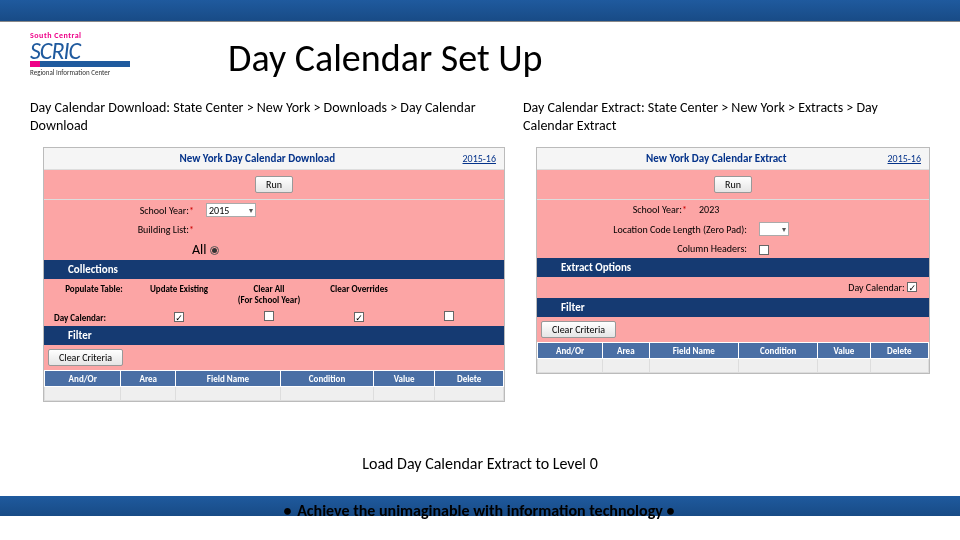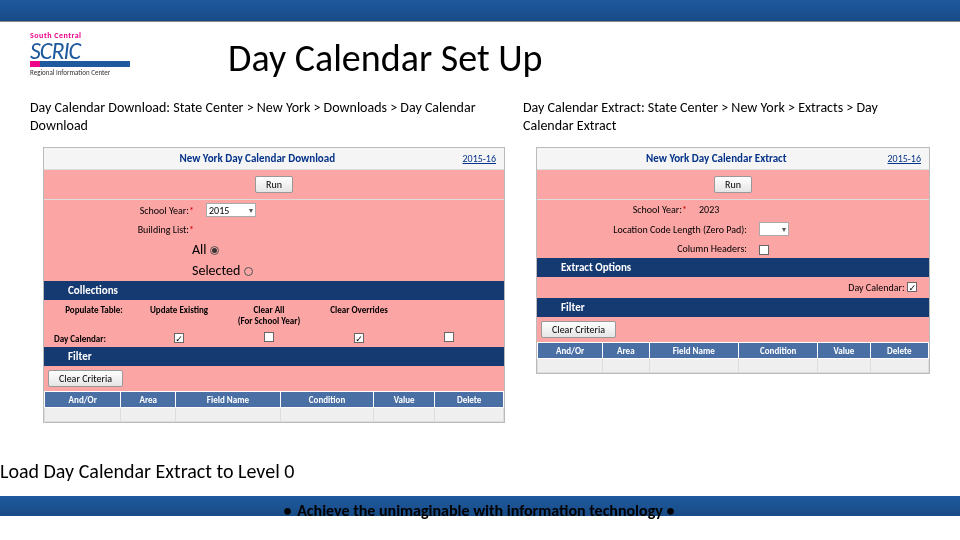--- a/index.html
+++ b/index.html
@@ -35,21 +35,21 @@
   .chk-row { display: flex; padding: 2px 10px; align-items: center; }
   .chk-row .lbl{width:80px; font-weight:700; font-size:9px;}
   .chk-row .c{width:90px; text-align:center;}
   .chk { width: 10px; height: 10px; border: 1px solid #666; display: inline-block; background:#fff; }
   .chk.on::after{content:"✓"; font-size:9px; line-height:9px; display:block; color:#000;}
   .filter-table { width: 100%; border-collapse: collapse; font-size: 9px; }
   .filter-table th { background: #4a6fa5; color: #fff; font-weight: 700; padding: 2px 4px; border: 1px solid #fff; font-size: 9px; }
   .filter-table td { background: #efefef; height: 14px; border: 1px solid #ddd; }
   .clear-row { text-align: left; padding: 4px; }
   .col2-opts { text-align: right; padding: 4px 12px; font-size: 10px; }
-  .load-text { text-align: left; font-size: 20px; margin-top: 36px; color: #000; }
+  .load-text { text-align: center; font-size: 16px; margin-top: 52px; color: #000; }
   .footer-bar { position: absolute; bottom: 24px; left: 0; width: 960px; height: 20px; background: linear-gradient(#1f5a9e,#184b86); }
   .tagline { position: absolute; bottom: 0; width: 960px; text-align: center; font-size: 16px; font-weight: 700; color: #000; padding: 20px; }
   .dot { letter-spacing: 2px; }
 </style>
 </head>
 <body>
 
 <div class="top-bar"></div>
 
 <div class="header">
@@ -77,23 +77,20 @@
         <span class="select-box">
             <span>2015</span>
             <span class="arrow">▾</span>
           </span>
       </div>
       <div class="form-row">
         <span class="form-label req">Building List:</span>
       </div>
       <div class="radio-row">
         <span><span>All</span> <span class="radio checked"></span></span>
-      </div>
-      <div class="radio-row">
-        <span><span>Selected</span> <span class="radio"></span></span>
       </div>
       <div class="section-bar">Collections</div>
       <div class="cols-head">
         <span>Populate Table:</span>
         <span>Update Existing</span>
         <span style="white-space:pre-line">Clear All
 (For School Year)</span>
         <span>Clear Overrides</span>
       </div>
       <div class="chk-row">

